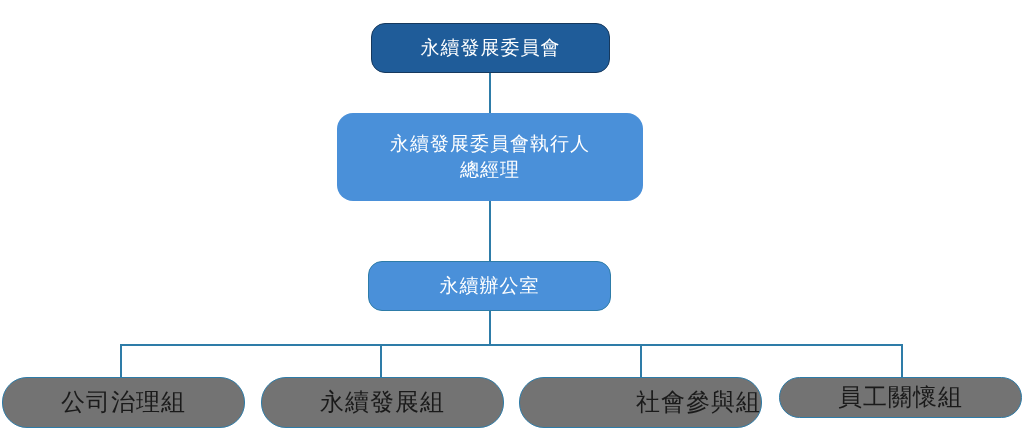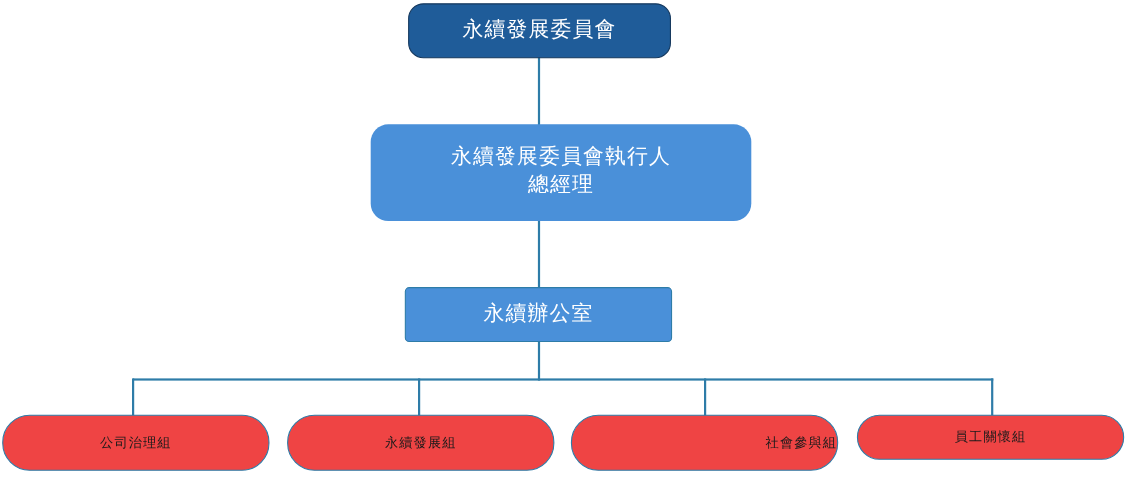--- a/index.html
+++ b/index.html
@@ -30,46 +30,47 @@
     z-index: 3;
   }
 
   .node-l1 {
     background: #1F5C99;
     border: 1.5px solid #16395E;
     border-radius: 14px;
     color: #FFFFFF;
     font-size: 19px;
     letter-spacing: 1px;
+    margin-top: 20px;
   }
 
   .node-l2 {
     background: #4A90D9;
     border: none;
     border-radius: 16px;
     color: #FFFFFF;
     font-size: 19px;
     letter-spacing: 1px;
   }
 
   .node-l3 {
     background: #4A90D9;
     border: 1.5px solid #2E7CA8;
-    border-radius: 4px;
+    border-radius: 14px;
     color: #FFFFFF;
     font-size: 19px;
     letter-spacing: 1px;
   }
 
   .node-leaf {
-    background: #ef4444;
+    background: #737373;
     border: 1.5px solid #2E7CA8;
     border-radius: 25px;
     color: #1A1A1A;
-    font-size: 12px;
+    font-size: 24px;
     letter-spacing: 1px;
   }
 
   .node-label {
     display: block;
     white-space: pre-line;
     pointer-events: none;
   }
 
   
@@ -99,21 +100,21 @@
   <div class="conn conn-v" style="left:380px; top:344px; height:34px;"></div>
 
   <div class="conn conn-v" style="left:640px; top:344px; height:34px;"></div>
 
   <div class="conn conn-v" style="left:901px; top:344px; height:34px;"></div>
 
   <div class="node node-l1" style="left:371px; top:3px; width:239px; height:50px;">
     <span class="node-label">永續發展委員會</span>
   </div>
 
-  <div class="node node-l2" style="left:337px; top:113px; width:346px; height:88px;font-family:Liberation Mono, monospace;">
+  <div class="node node-l2" style="left:337px; top:113px; width:306px; height:88px;">
     <span class="node-label">永續發展委員會執行人
 總經理</span>
   </div>
 
   <div class="node node-l3" style="left:368px; top:261px; width:243px; height:50px;">
     <span class="node-label">永續辦公室</span>
   </div>
 
   <div class="node node-leaf" style="left:2px; top:377px; width:243px; height:51px;">
     <span class="node-label">公司治理組</span>

